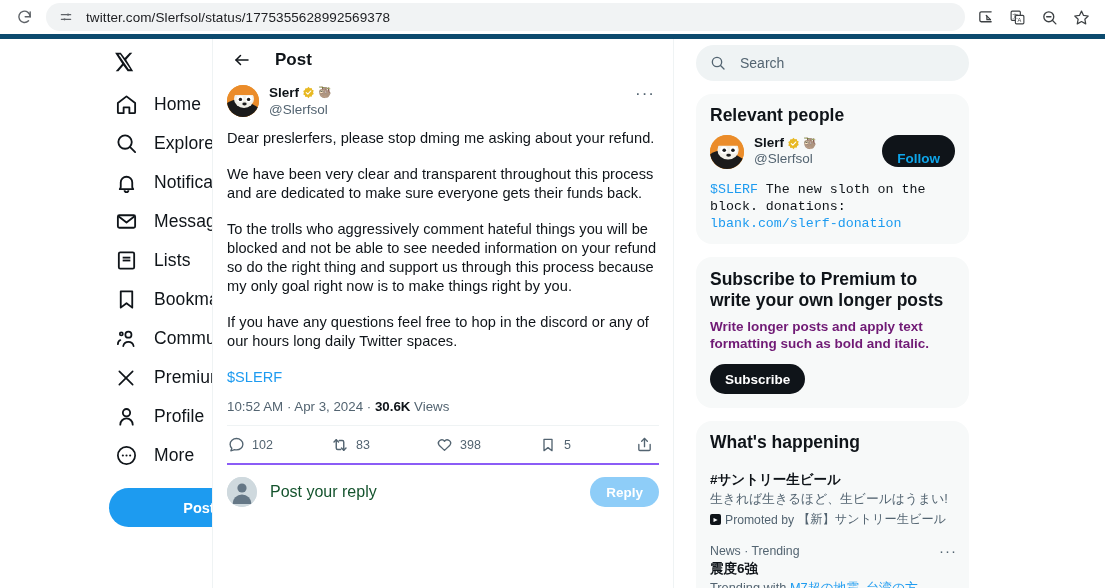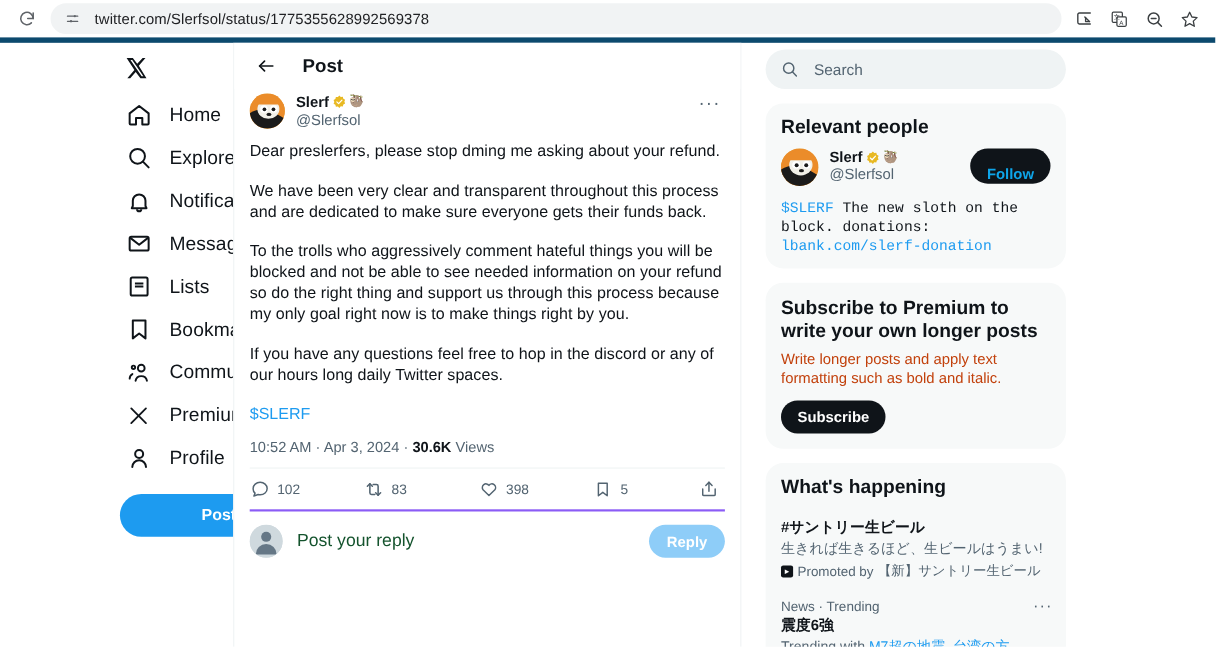--- a/index.html
+++ b/index.html
@@ -163,21 +163,21 @@
   .person .phandle { font-size: 13.5px; color:#536471; }
   .follow-btn {
     background:#0f1419; color:#0ea5e9; border:none; border-radius:16px;
     height: 30px; padding: 16px 15px; font-size: 13.5px; font-weight:bold;
     font-family:"Liberation Sans", sans-serif; cursor:pointer; flex:0 0 auto;
   }
   .pbio { font-size: 13.3px; color:#0f1419; line-height: 17px; padding: 0 14px 12px 14px; font-family: Liberation Mono, monospace; }
   .pbio .lnk { color:#1d9bf0; }
 
   .premium-h { font-size: 17.5px; font-weight:bold; color:#0f1419; line-height: 21px; padding: 12px 14px 0 14px; }
-  .premium-p { font-size: 13.5px; color:#c2410c; line-height: 17px; padding: 7px 14px 0 14px; }
+  .premium-p { font-size: 13.5px; color:#701a75; line-height: 17px; padding: 7px 14px 0 14px; font-weight: bold; }
   .subscribe-btn {
     margin: 12px 14px 14px 14px;
     background:#0f1419; color:#fff; border:none; border-radius:16px;
     height: 30px; padding: 0 15px; font-size: 13.5px; font-weight:bold;
     font-family:"Liberation Sans", sans-serif; cursor:pointer;
   }
 
   .trend { padding: 7px 14px 9px 14px; position: relative; cursor:pointer; }
   .trend .tdots { position:absolute; right:12px; top:6px; color:#536471; font-size:15px; letter-spacing:1px; line-height:1; cursor:pointer;}
   .trend .tcat { font-size: 12.3px; color:#536471; }
@@ -335,20 +335,31 @@
     <div class="nav-item">
       <span class="nico">
         <svg width="23" height="23" viewBox="0 0 24 24" fill="none" stroke="#0f1419" stroke-width="1.9" stroke-linecap="round">
           <circle cx="12" cy="8" r="3.8"></circle>
               <path d="M5.5 20.5a6.5 6.5 0 0 1 13 0"></path>
         </svg>
       </span>
       <span class="nlabel">Profile</span>
     </div>
 
+    <div class="nav-item">
+      <span class="nico">
+        <svg width="23" height="23" viewBox="0 0 24 24" fill="none" stroke="#0f1419" stroke-width="1.8">
+          <circle cx="12" cy="12" r="9"></circle>
+          <circle cx="8.2" cy="12" r="1.1" fill="#0f1419" stroke="none"></circle>
+          <circle cx="12" cy="12" r="1.1" fill="#0f1419" stroke="none"></circle>
+          <circle cx="15.8" cy="12" r="1.1" fill="#0f1419" stroke="none"></circle>
+        </svg>
+      </span>
+      <span class="nlabel">More</span>
+    </div>
 
     <button class="post-btn">Post</button>
   </nav>
 
   <main class="center">
     <div class="center-header">
       <span class="back-arrow">
         <svg width="18" height="18" viewBox="0 0 24 24" fill="none" stroke="currentColor" stroke-width="2" stroke-linecap="round" stroke-linejoin="round">
           <line x1="20" y1="12" x2="4" y2="12"></line>
               <polyline points="10 6 4 12 10 18"></polyline>

